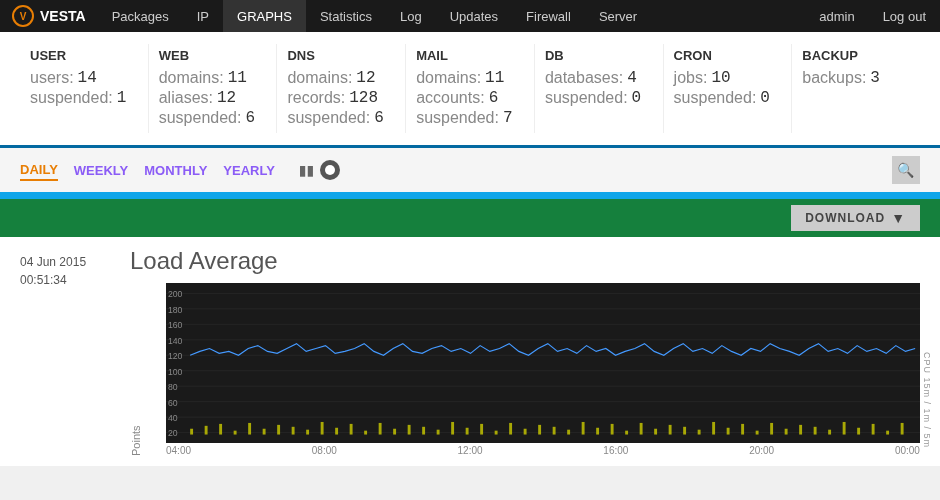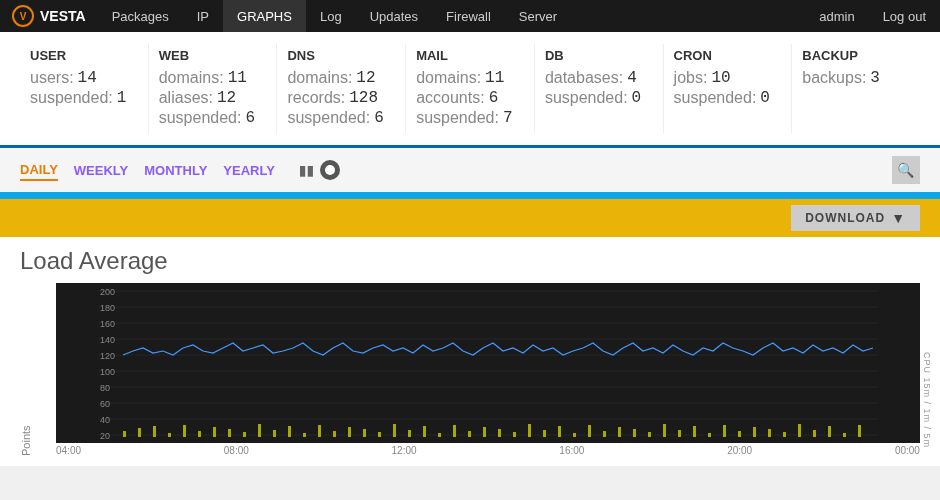--- a/index.html
+++ b/index.html
@@ -138,21 +138,21 @@
       justify-content: center;
       color: #555;
       font-size: 14px;
     }
 
     
     .download-bar {
       display: flex;
       justify-content: flex-end;
       padding: 6px 20px;
-      background: #eab308;
+      background: #15803d;
     }
     .download-btn {
       background: #ccc;
       color: #444;
       border: none;
       padding: 5px 14px;
       cursor: pointer;
       font-size: 12px;
       font-weight: bold;
       text-transform: uppercase;
@@ -237,20 +237,21 @@
 
 <nav class="topnav">
   <div class="logo">
     <div class="logo-icon">V</div>
     <span>VESTA</span>
   </div>
   <div class="nav-items">
     <a class="nav-item">Packages</a>
     <a class="nav-item">IP</a>
     <a class="nav-item active">GRAPHS</a>
+    <a class="nav-item">Statistics</a>
     <a class="nav-item">Log</a>
     <a class="nav-item">Updates</a>
     <a class="nav-item">Firewall</a>
     <a class="nav-item">Server</a>
   </div>
   <div class="nav-right">
     <a class="nav-item">admin</a>
     <a class="nav-item">Log out</a>
   </div>
 </nav>
@@ -360,20 +361,24 @@
 </div>
 
 <div class="download-bar">
   <button class="download-btn">
     <span>DOWNLOAD</span>
     <span class="download-arrow">▼</span>
   </button>
 </div>
 
 <div class="graph-area">
+  <div class="graph-meta">
+    <div class="graph-date">04 Jun 2015</div>
+    <div class="graph-time">00:51:34</div>
+  </div>
   <div class="graph-container">
     <div class="graph-title">Load Average</div>
     <div class="chart-wrapper">
       <div class="y-axis-label">Points</div>
       <div class="chart-svg-container">
         <svg width="100%" height="160" viewBox="0 0 780 160" style="background:#1a1a1a; display:block;">
 
           <line x1="0" y1="8" x2="780" y2="8" stroke="#333" stroke-width="0.5"></line>
           <line x1="0" y1="24" x2="780" y2="24" stroke="#333" stroke-width="0.5"></line>
           <line x1="0" y1="40" x2="780" y2="40" stroke="#333" stroke-width="0.5"></line>

